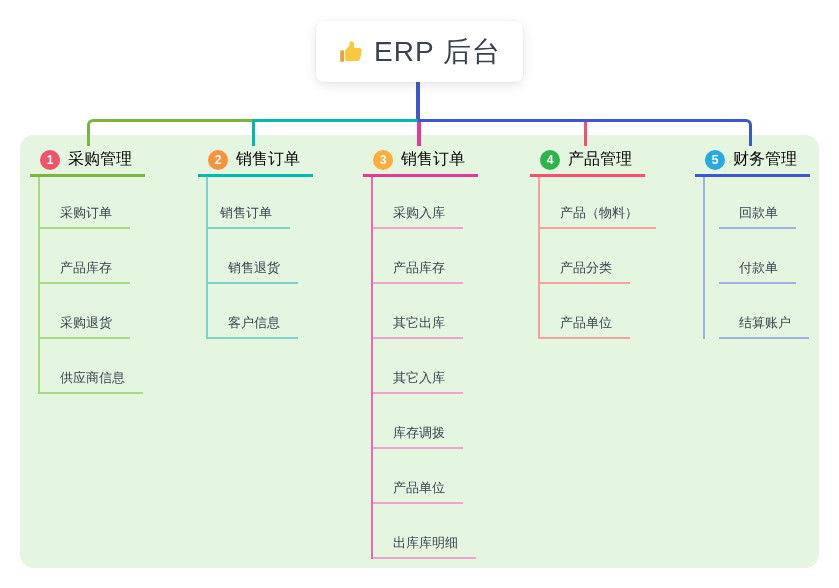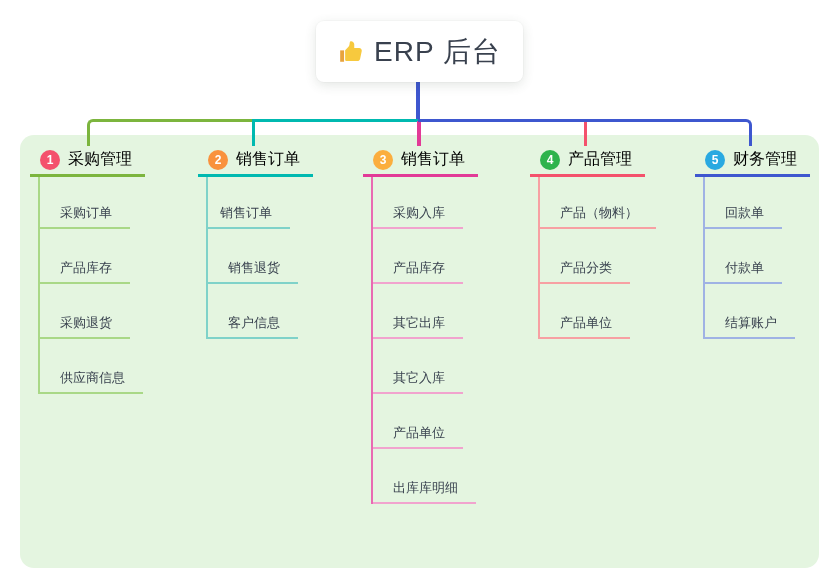--- a/index.html
+++ b/index.html
@@ -121,20 +121,23 @@
           <div class="child">
             <span class="child-label" style="border-bottom-color: rgb(241, 163, 206);">产品库存</span>
           </div>
           <div class="child">
             <span class="child-label" style="border-bottom-color: rgb(241, 163, 206);">其它出库</span>
           </div>
           <div class="child">
             <span class="child-label" style="border-bottom-color: rgb(241, 163, 206);">其它入库</span>
           </div>
           <div class="child">
+            <span class="child-label" style="border-bottom-color: rgb(241, 163, 206);">库存调拨</span>
+          </div>
+          <div class="child">
             <span class="child-label" style="border-bottom-color: rgb(241, 163, 206);">产品单位</span>
           </div>
           <div class="child">
             <span class="child-label" style="border-bottom-color: rgb(241, 163, 206);">出库库明细</span>
           </div>
         </div>
       </div>
       <div class="branch" style="left: 530px;">
         <div class="branch-header" style="border-bottom-color: rgb(244, 81, 108);">
           <span class="badge" style="background: rgb(46, 179, 76);">4</span>
@@ -150,21 +153,21 @@
           <div class="child">
             <span class="child-label" style="border-bottom-color: rgb(247, 160, 163);">产品单位</span>
           </div>
         </div>
       </div>
       <div class="branch" style="left: 695px;">
         <div class="branch-header" style="border-bottom-color: rgb(62, 87, 207);">
           <span class="badge" style="background: rgb(41, 169, 225);">5</span>
           <span class="branch-label">财务管理</span>
         </div>
-        <div class="children" style="border-left-color: rgb(159, 178, 228);">
+        <div class="children" style="border-left-color: rgb(159, 178, 228); padding-left: 14px;">
           <div class="child">
             <span class="child-label" style="border-bottom-color: rgb(159, 178, 228);">回款单</span>
           </div>
           <div class="child">
             <span class="child-label" style="border-bottom-color: rgb(159, 178, 228);">付款单</span>
           </div>
           <div class="child">
             <span class="child-label" style="border-bottom-color: rgb(159, 178, 228);">结算账户</span>
           </div>
         </div>

